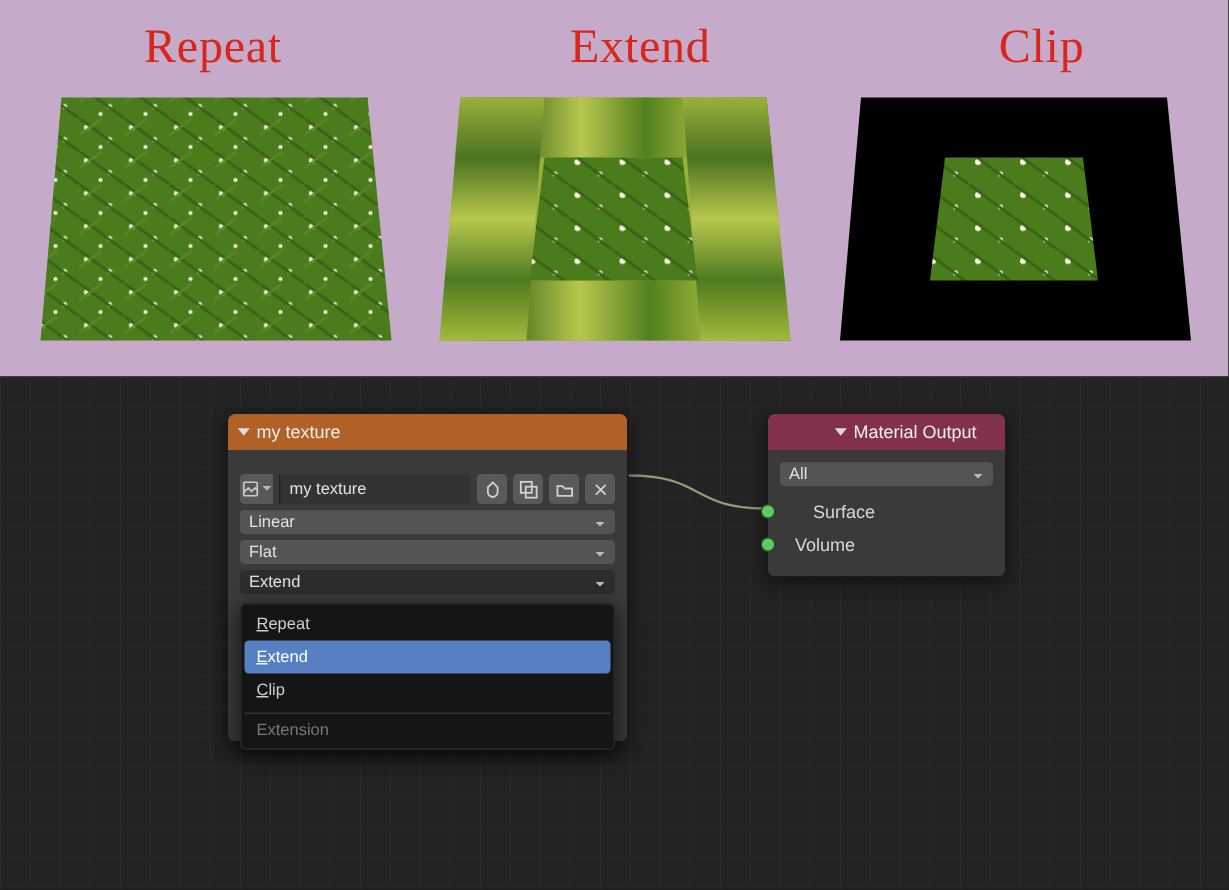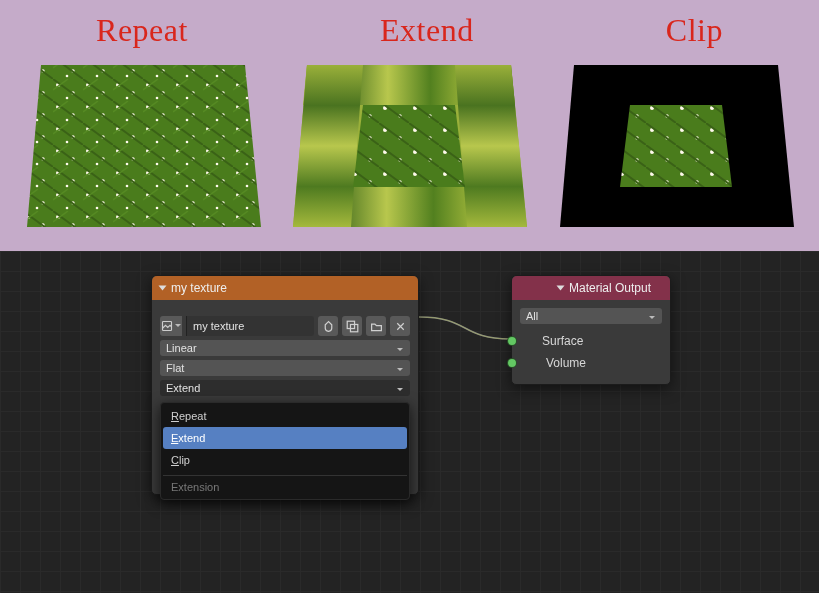--- a/index.html
+++ b/index.html
@@ -209,17 +209,17 @@
           <div class="field-row">
             <div class="pill full dd">All</div>
           </div>
         </div>
       <div class="in-row">
           <span class="sock sock-in c-green"></span>
           <span class="lbl" style="margin-left:20px">Surface</span>
         </div>
       <div class="in-row">
           <span class="sock sock-in c-green"></span>
-          <span class="lbl" style="margin-left:24px">Volume</span>
+          <span class="lbl" style="margin-left:8px">Volume</span>
         </div>
     </div>
   </div>
 </div>
 
 </body></html>

